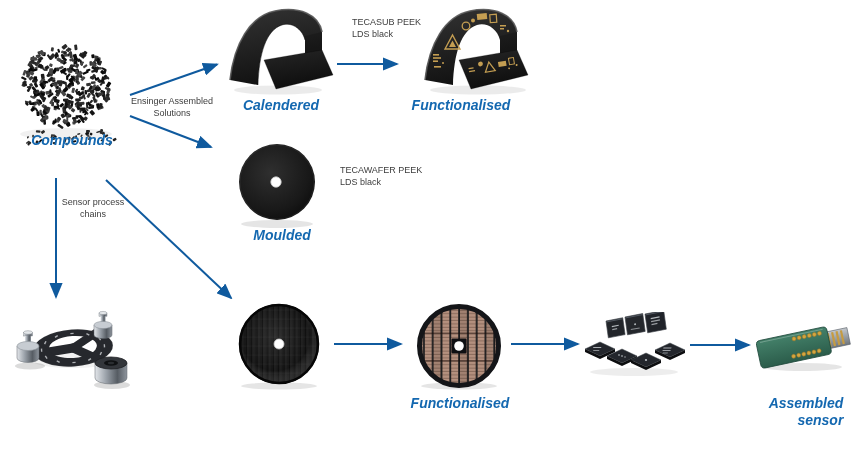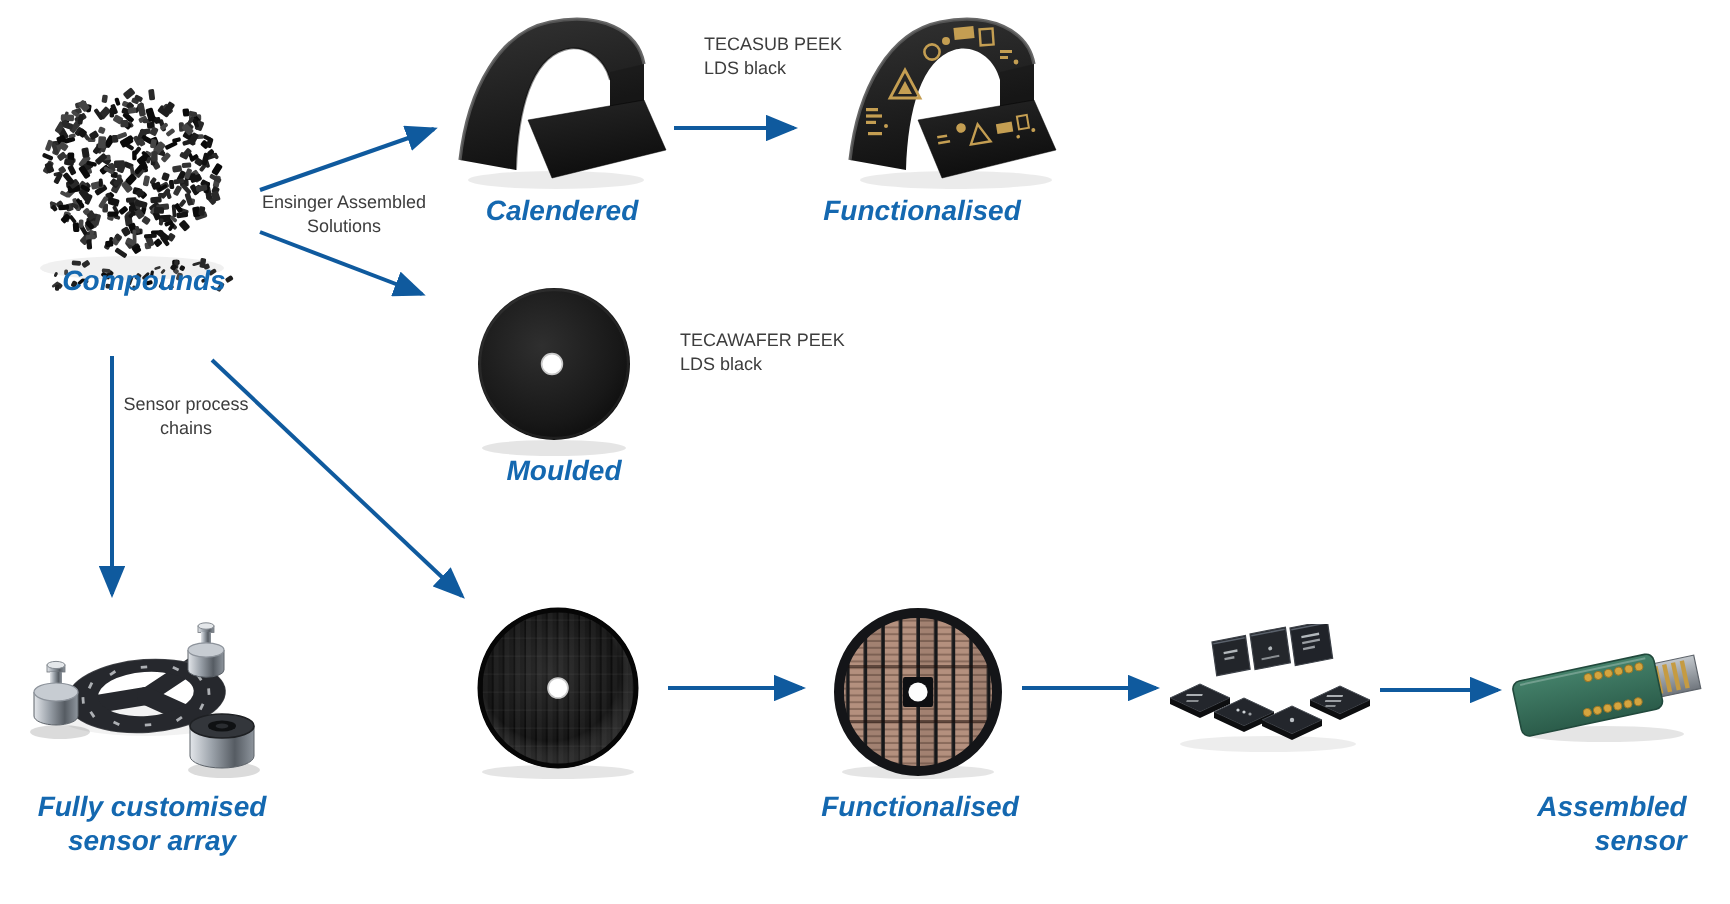--- a/index.html
+++ b/index.html
@@ -558,24 +558,20 @@
       </g>
 
       <g>
         <path d="M85,55 L85,70 A16,6 0 0 0 117,70 L117,55" fill="url(#metal)" stroke="#5c6269" stroke-width="0.5"></path>
         <ellipse cx="101" cy="55" rx="16" ry="6" fill="#33363b" stroke="#1e2023" stroke-width="0.8"></ellipse>
         <ellipse cx="101" cy="55" rx="7" ry="2.8" fill="#0f1113"></ellipse>
         <ellipse cx="101" cy="55" rx="3.2" ry="1.3" fill="#2a2d31"></ellipse>
       </g>
     </svg>
   </div>
-  <div class="node-label" style="left:76px;top:395px;">
-    <div>Fully customised</div>
-    <div>sensor array</div>
-  </div>
 
   <div class="figure" style="left:236px;top:302px;">
     <svg width="86" height="88" viewBox="0 0 86 88">
       <defs>
         <pattern id="mspat" width="5.4" height="9" patternUnits="userSpaceOnUse">
           <rect width="5.4" height="9" fill="#161616"></rect>
           <rect width="2.4" height="9" fill="#1d1d1d"></rect>
           <rect x="4.6" width="0.8" height="9" fill="#090909"></rect>
           <rect y="7.8" width="5.4" height="0.6" fill="rgba(255,255,255,0.045)"></rect>
         </pattern>

